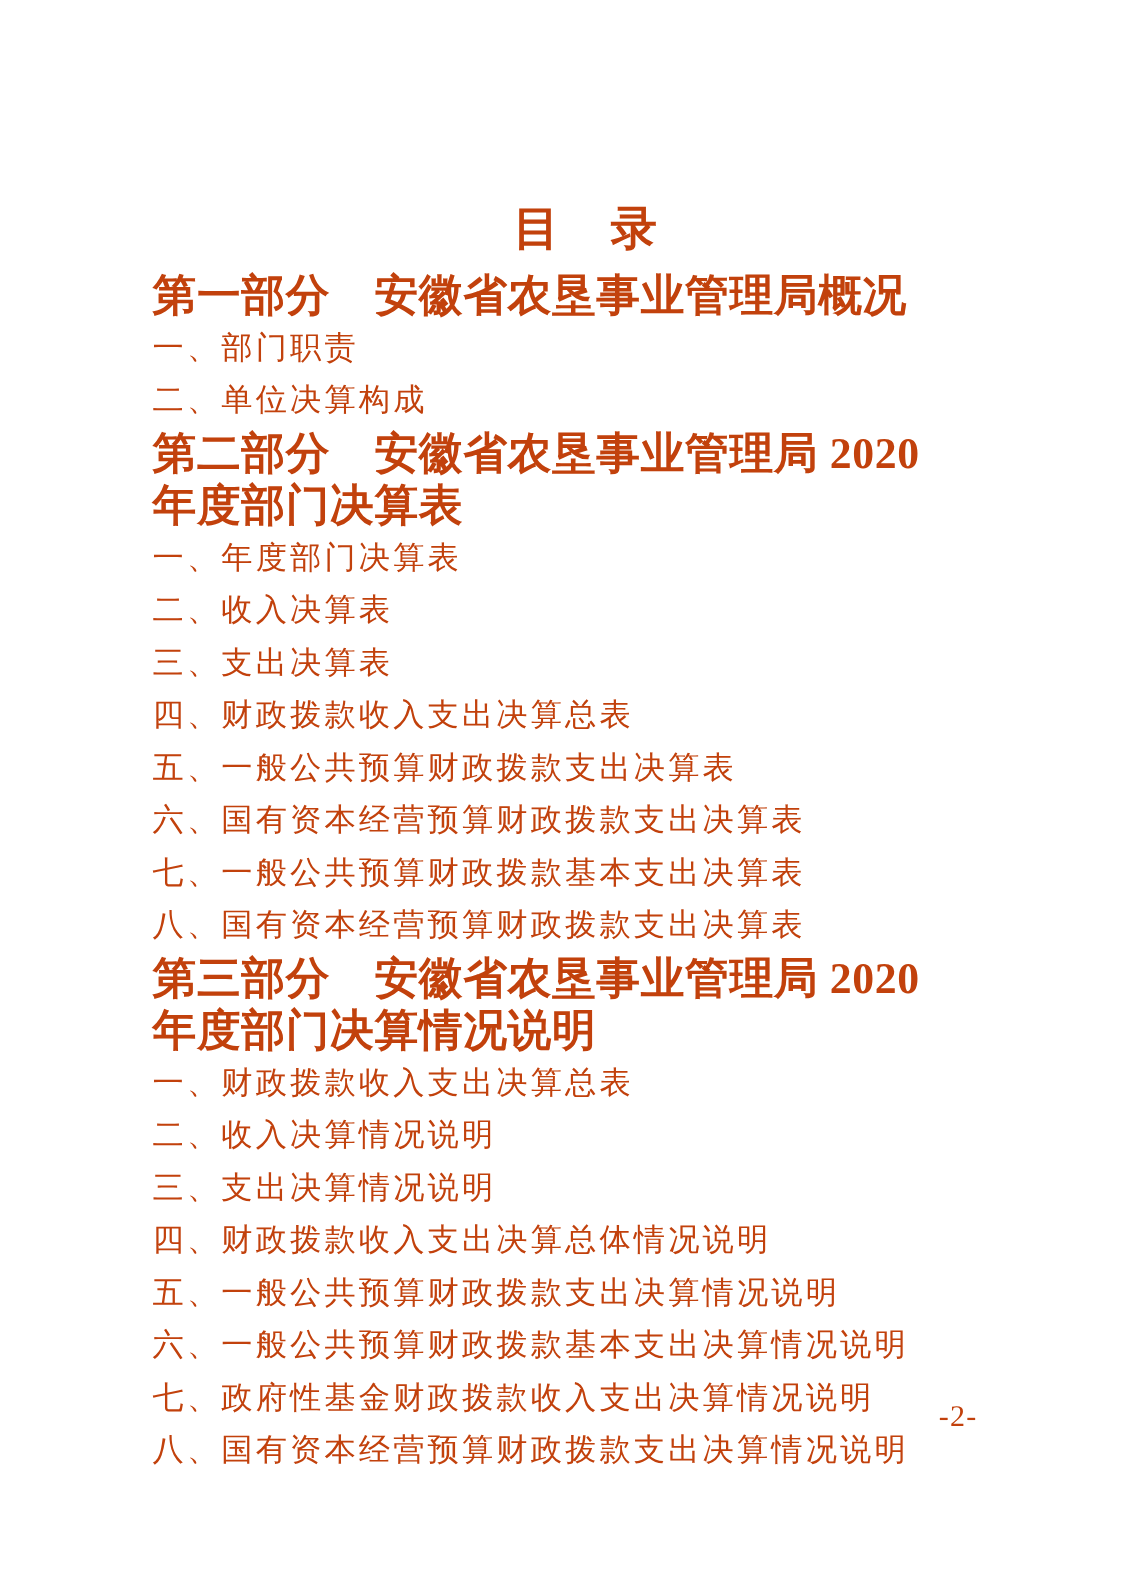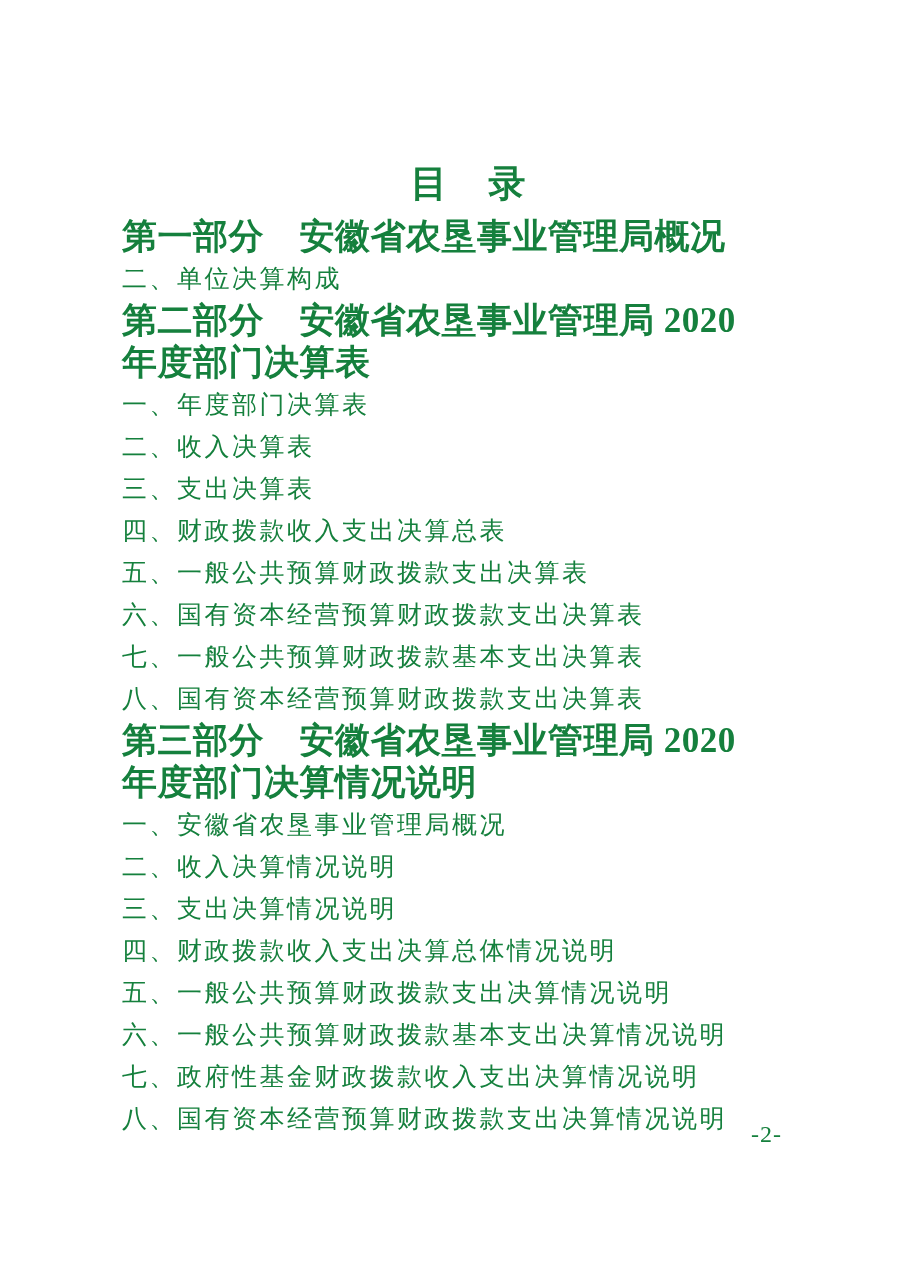--- a/index.html
+++ b/index.html
@@ -7,21 +7,21 @@
     margin: 0;
     padding: 0;
     background: #ffffff;
   }
   .page {
     position: relative;
     width: 900px;
     height: 1271px;
     margin: 0 auto;
     background: #ffffff;
-    color: #15803d;
+    color: #c2410c;
     font-family: "Liberation Serif", "DejaVu Serif", serif;
     box-sizing: border-box;
     padding: 160px 84px 0 122px;
     overflow: hidden;
   }
   .doc-title {
     text-align: center;
     font-size: 37px;
     font-weight: bold;
     line-height: 48px;
@@ -53,34 +53,35 @@
   }
 </style>
 </head>
 <body>
 
 <div class="page">
 
   <h1 class="doc-title">目　录</h1>
 
   <div class="toc-heading">第一部分　安徽省农垦事业管理局概况</div>
+  <div class="toc-item">一、部门职责</div>
   <div class="toc-item">二、单位决算构成</div>
 
   <div class="toc-heading">第二部分　安徽省农垦事业管理局 2020 年度部门决算表</div>
   <div class="toc-item">一、年度部门决算表</div>
   <div class="toc-item">二、收入决算表</div>
   <div class="toc-item">三、支出决算表</div>
   <div class="toc-item">四、财政拨款收入支出决算总表</div>
   <div class="toc-item">五、一般公共预算财政拨款支出决算表</div>
   <div class="toc-item">六、国有资本经营预算财政拨款支出决算表</div>
   <div class="toc-item">七、一般公共预算财政拨款基本支出决算表</div>
   <div class="toc-item">八、国有资本经营预算财政拨款支出决算表</div>
 
   <div class="toc-heading">第三部分　安徽省农垦事业管理局 2020 年度部门决算情况说明</div>
-  <div class="toc-item">一、安徽省农垦事业管理局概况</div>
+  <div class="toc-item">一、财政拨款收入支出决算总表</div>
   <div class="toc-item">二、收入决算情况说明</div>
   <div class="toc-item">三、支出决算情况说明</div>
   <div class="toc-item">四、财政拨款收入支出决算总体情况说明</div>
   <div class="toc-item">五、一般公共预算财政拨款支出决算情况说明</div>
   <div class="toc-item">六、一般公共预算财政拨款基本支出决算情况说明</div>
   <div class="toc-item">七、政府性基金财政拨款收入支出决算情况说明</div>
   <div class="toc-item">八、国有资本经营预算财政拨款支出决算情况说明</div>
 
   <div class="page-number">-2-</div>
 

